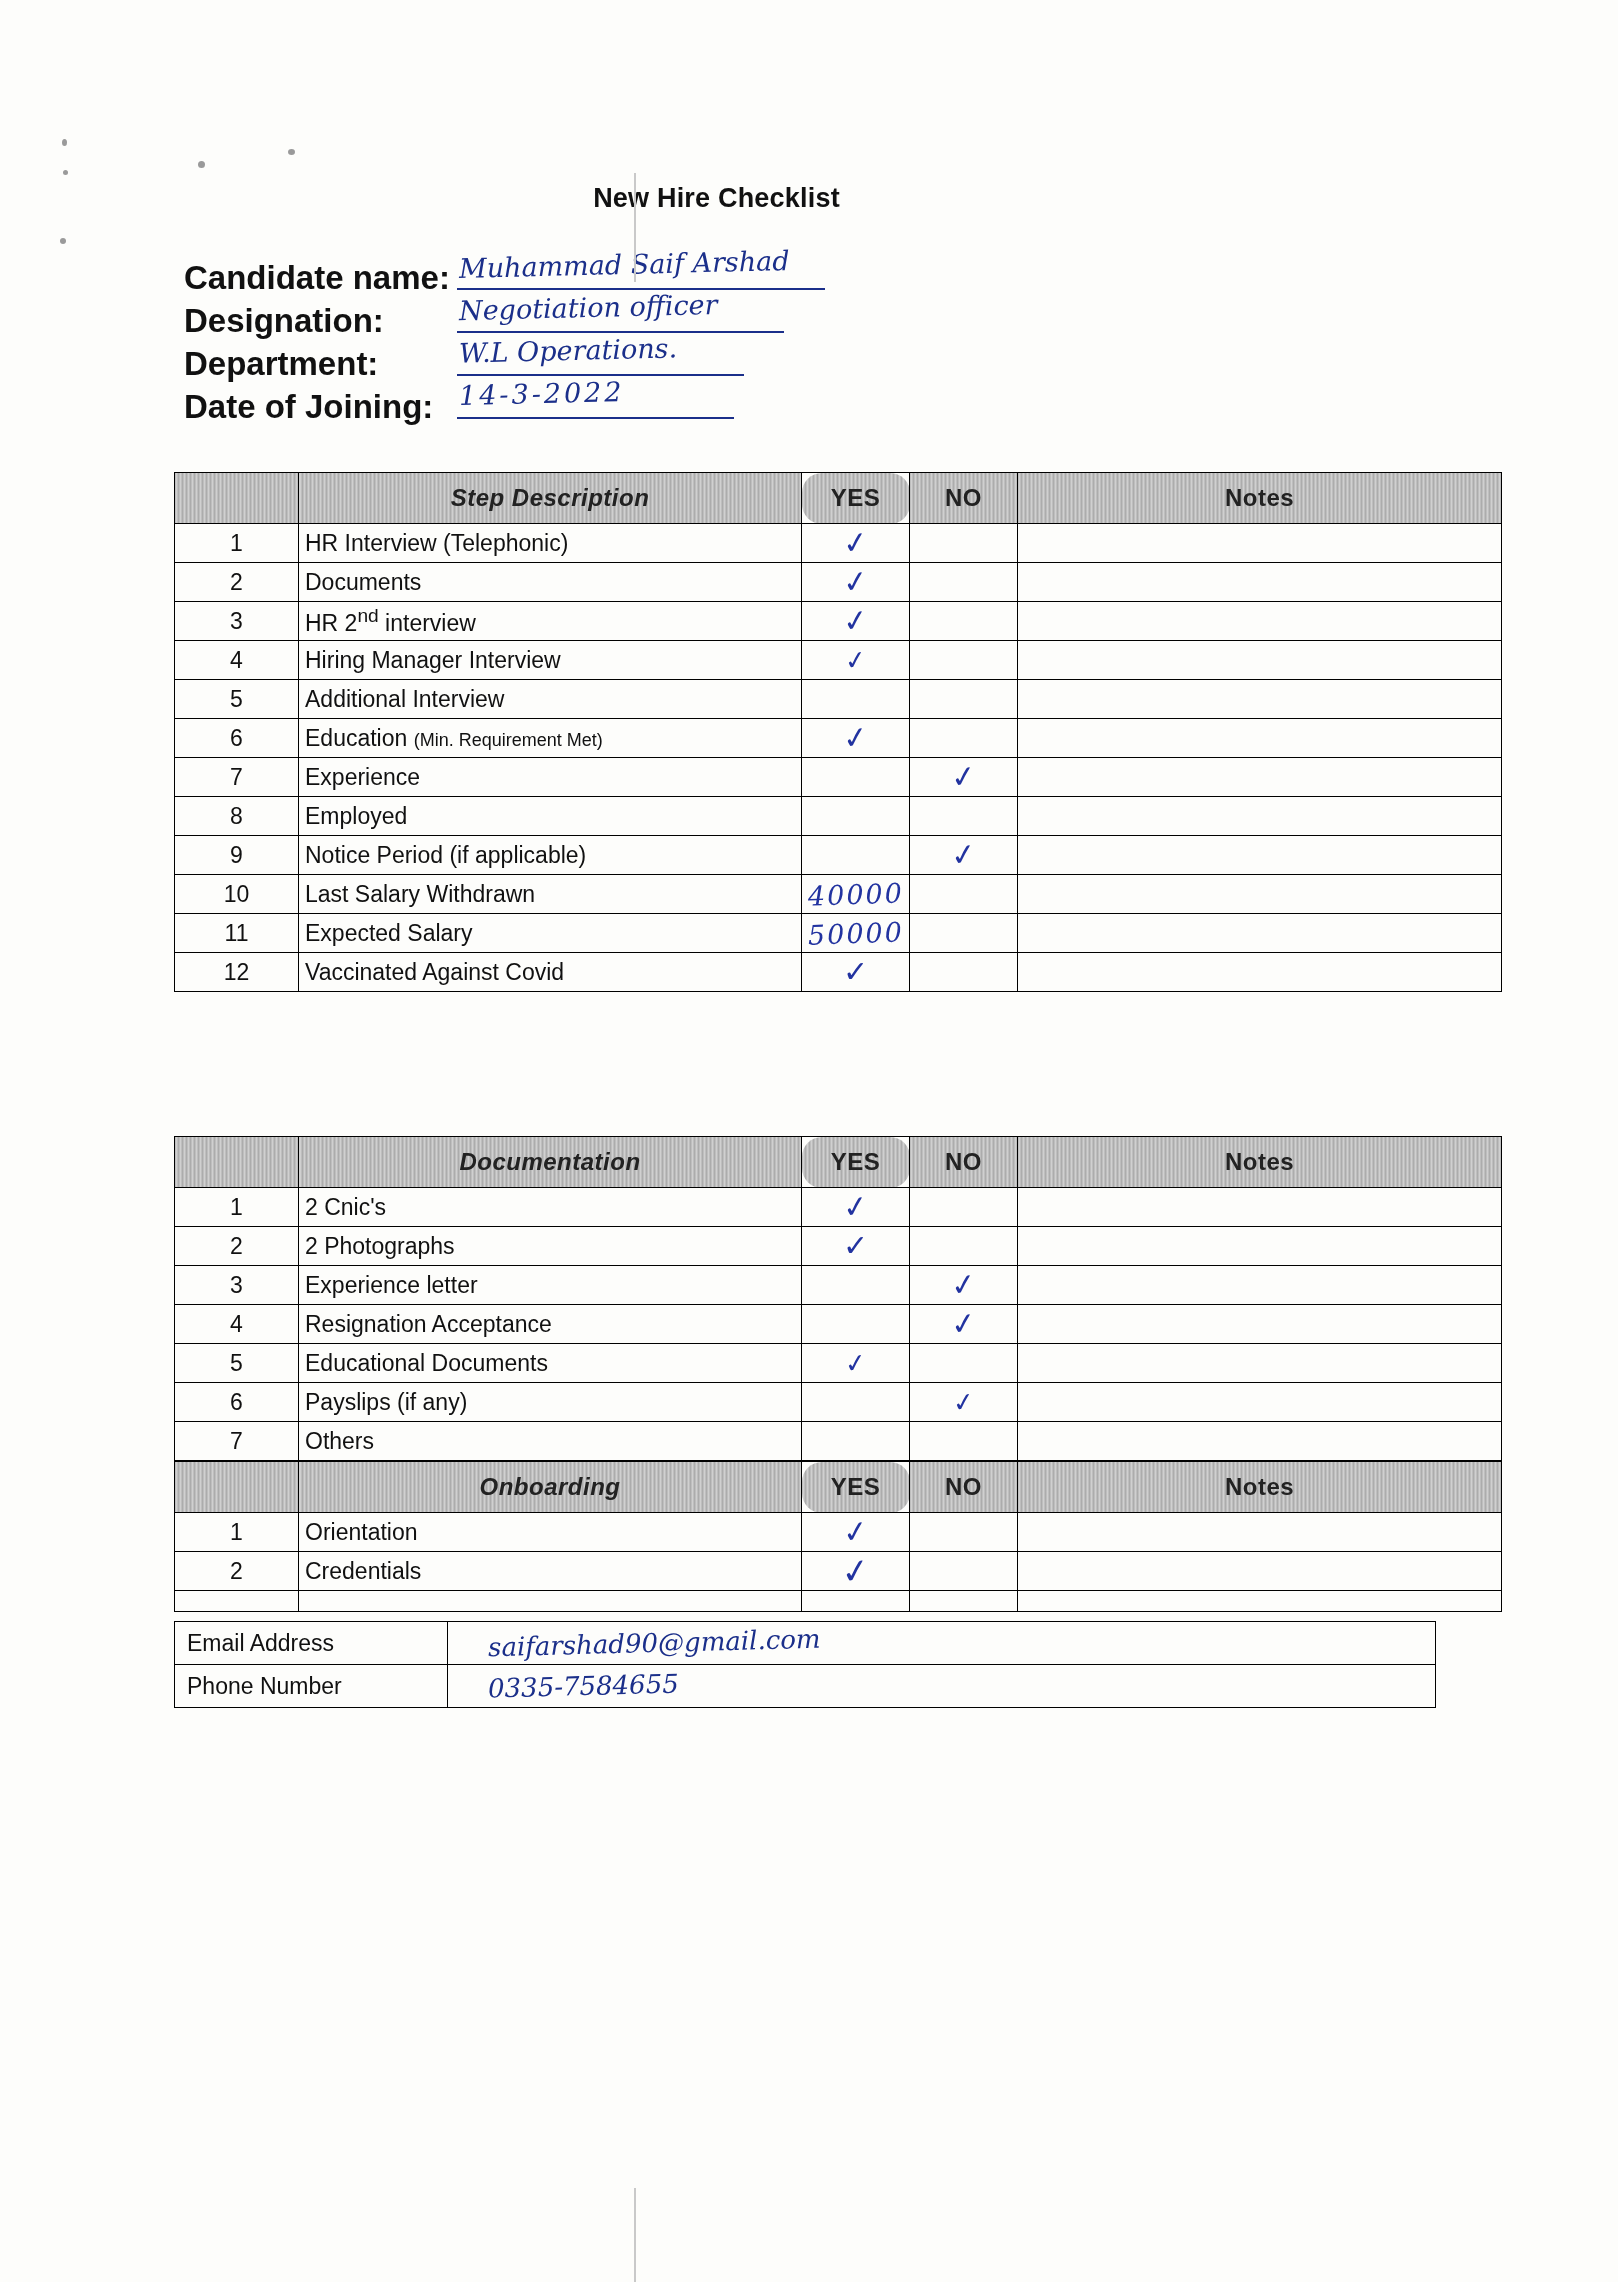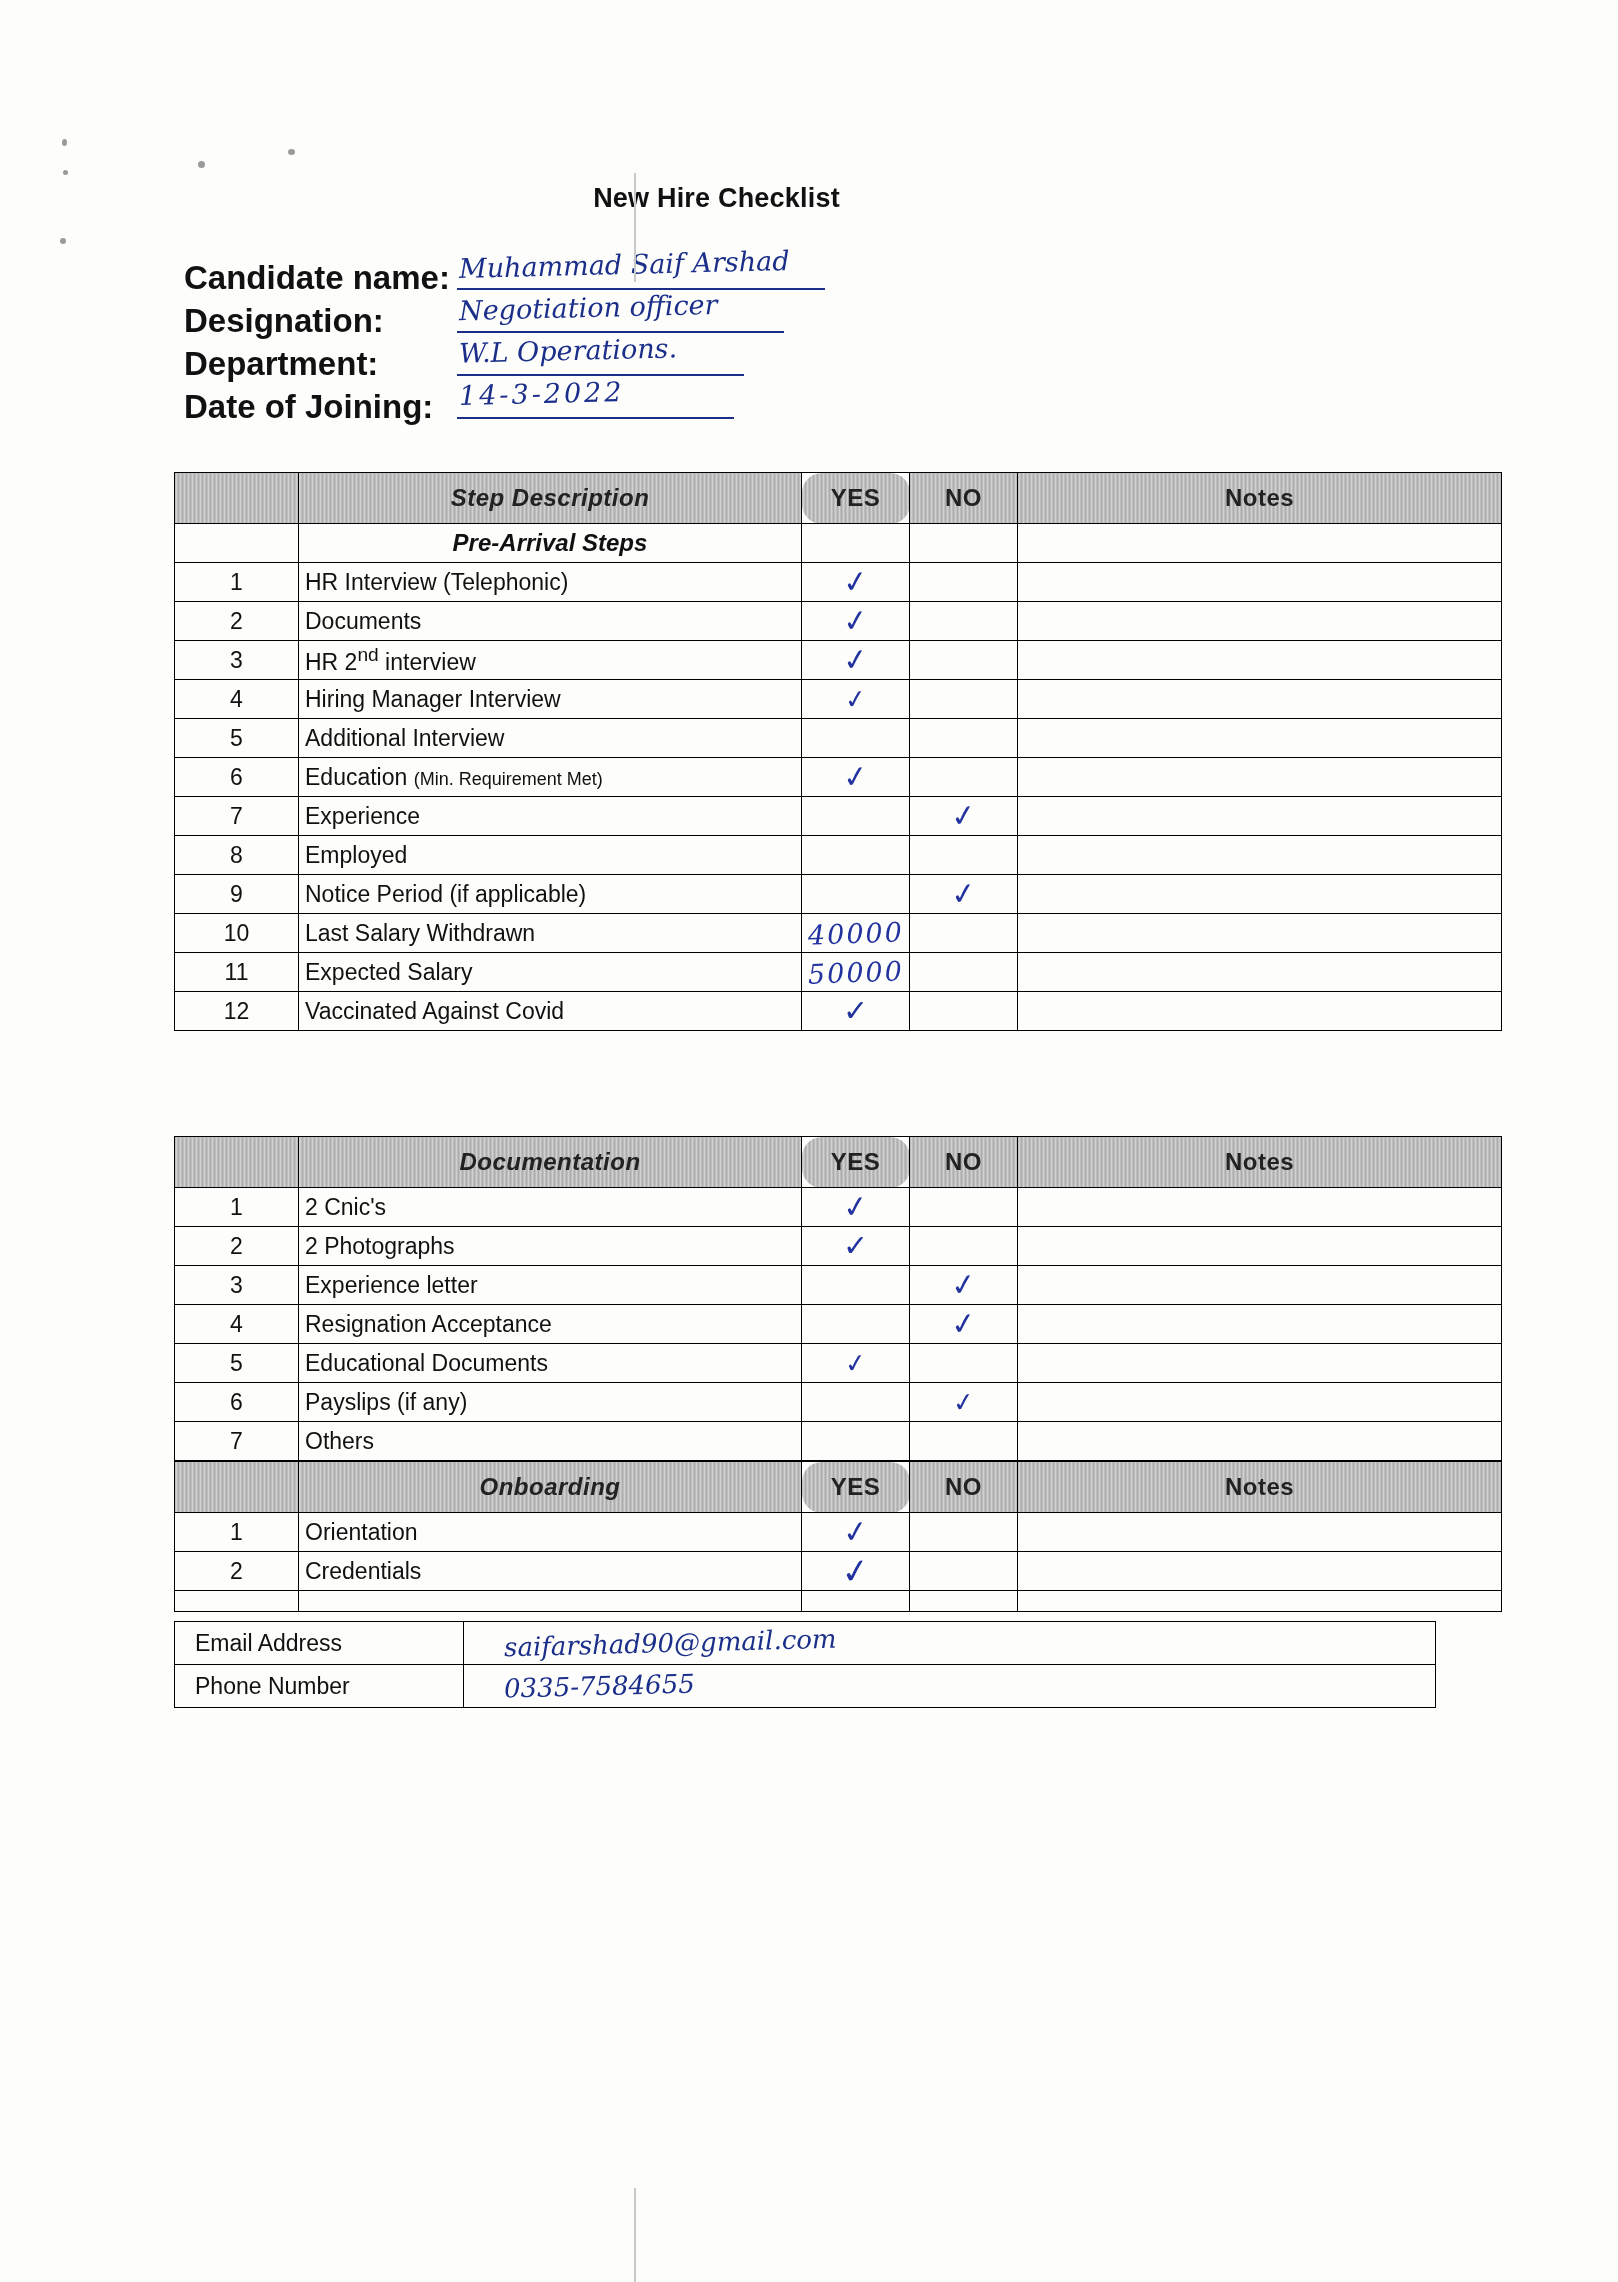--- a/index.html
+++ b/index.html
@@ -154,21 +154,21 @@
     position: absolute;
     left: 174px;
     width: 1262px;
     border-collapse: collapse;
     table-layout: fixed;
     font-size: 23px;
   }
   .contact td {
     border: 1px solid #000;
     height: 42px;
-    padding: 0 20px;
+    padding: 0 12px;
     vertical-align: middle;
   }
   .contact .c-lab { width: 248px; }
   .contact .c-val {
     font-family: "DejaVu Serif", serif;
     font-style: italic;
     color: #1b2f8a;
     font-size: 26px;
     padding-left: 40px;
   }
@@ -221,27 +221,20 @@
 
   <table class="tbl" style="top:472px">
     <tbody>
         <tr class="hdr">
       <td class="c-num"></td>
       <td class="c-desc section-name">Step Description</td>
       <td class="c-yes">YES</td>
       <td class="c-no">NO</td>
       <td class="c-notes">Notes</td>
     </tr>
-    <tr class="subhdr">
-      <td class="c-num"></td>
-      <td class="c-desc">Pre-Arrival Steps</td>
-      <td class="c-yes"></td>
-      <td class="c-no"></td>
-      <td class="c-notes"></td>
-    </tr>
 
     <tr>
       <td class="c-num">1</td>
       <td class="c-desc">HR Interview (Telephonic)</td>
       <td class="c-yes">
             <span class="mark">✓</span>
           </td>
       <td class="c-no">
             <span class="mark"></span>
           </td>

